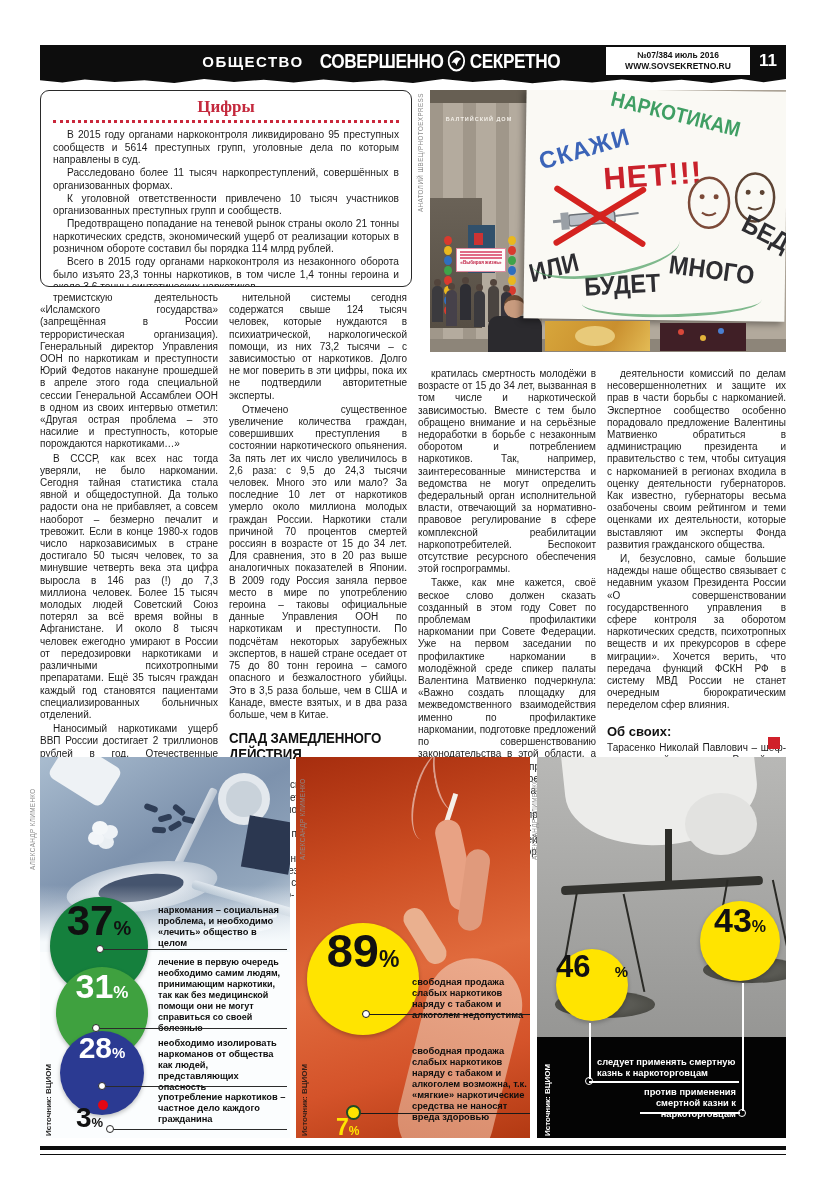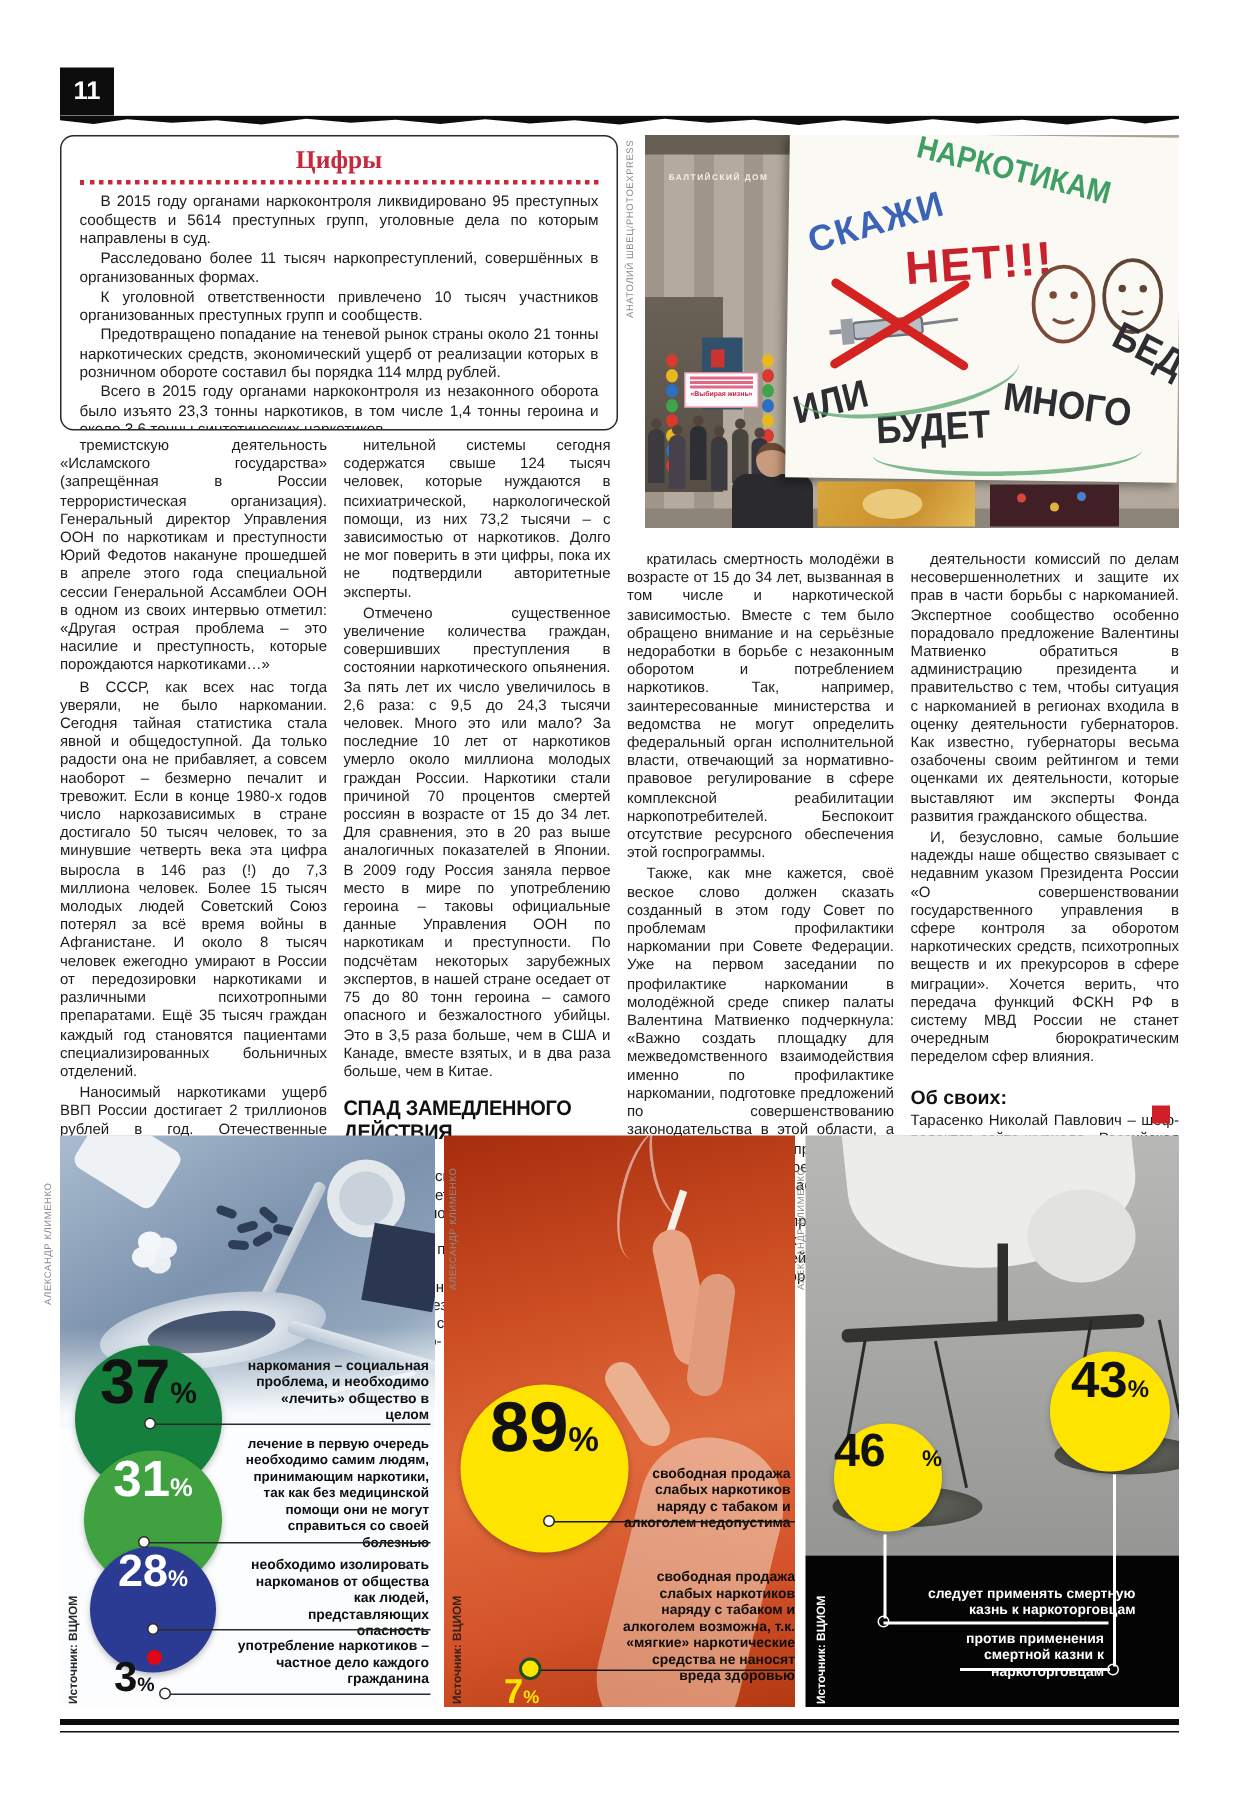--- a/index.html
+++ b/index.html
@@ -62,21 +62,21 @@
 
   
   .panel-photo1{left:40px;top:757px;width:250px;height:195px;background:linear-gradient(150deg,#a9bccf 0%,#7d92ad 45%,#93a7bd 75%,#e6edf3 100%);}
   .panel-white1{position:absolute;left:40px;top:952px;width:250px;height:186px;background:#fbfdfe;}
   .panel-photo2{left:296px;top:757px;width:234px;height:381px;background:linear-gradient(165deg,#a62d0e 0%,#cc4d22 30%,#e06a3c 55%,#d4532a 78%,#b23912 100%);}
   .panel-photo3{left:537px;top:757px;width:249px;height:280px;background:linear-gradient(#b8b8b6,#969694);}
   .panel-black3{position:absolute;left:537px;top:1037px;width:249px;height:101px;background:#040404;}
 
   .pct{position:absolute;border-radius:50%;display:flex;align-items:baseline;justify-content:center;font-weight:bold;color:#111;box-shadow:0 2px 4px rgba(0,0,0,.25);}
   .pct .u{font-weight:bold;}
-  .lbl{position:absolute;font-weight:bold;font-size:9.3px;line-height:11px;color:#0e0e0e;text-align:right;}
+  .lbl{position:absolute;font-weight:bold;font-size:9.3px;line-height:11px;color:#0e0e0e;}
   .cline{position:absolute;height:0;border-top:1.2px solid #2b2b2b;}
   .ring{position:absolute;width:6px;height:6px;border:1.5px solid #2b2b2b;border-radius:50%;background:#fff;}
   .wline{position:absolute;width:1.6px;background:#fff;}
   .wrule{position:absolute;height:1.6px;background:#fff;}
   .wring{position:absolute;width:6px;height:6px;border:1.5px solid #fff;border-radius:50%;background:transparent;}
 
   
   .bottle{position:absolute;left:14px;top:-6px;width:62px;height:44px;background:#eef2f5;border-radius:7px;transform:rotate(32deg);}
   .pillblob{position:absolute;left:52px;top:64px;width:16px;height:14px;border-radius:50%;background:#f4f7f9;box-shadow:10px 4px 0 #eef2f6,-4px 10px 0 #f2f5f8,6px 14px 0 #eaeff3;}
   .capsule{position:absolute;width:14px;height:6px;border-radius:3px;background:#2f3e57;}
@@ -101,20 +101,37 @@
   .fist{position:absolute;left:148px;top:36px;width:72px;height:62px;background:#e2e2e0;border-radius:50%;}
   .post{position:absolute;left:128px;top:72px;width:7px;height:58px;background:#2e2e2a;}
   .beam{position:absolute;left:24px;top:124px;width:202px;height:9px;background:#33332f;border-radius:4px;transform:rotate(-3deg);}
   .string{position:absolute;width:1.6px;background:#2a2a26;}
   .pan{position:absolute;border-radius:50%;background:radial-gradient(#5a5a54 40%,#3f3f3a);}
 </style>
 </head>
 <body>
 
 <div class="masthead">
+  <div class="mh-black">
+    <span class="mh-section">ОБЩЕСТВО</span>
+    <span class="mh-logo">
+      <span>СОВЕРШЕННО</span>
+      <span style="display:inline-flex;">
+        <svg width="22" height="22" viewBox="0 0 22 22">
+            <circle cx="11" cy="11" r="9.5" fill="none" stroke="#fff" stroke-width="2.2"></circle>
+            <path d="M5 13 Q11 4 17 9 Q13 10 11 16 Q10 11 5 13Z" fill="#fff"></path>
+          </svg>
+      </span>
+      <span>СЕКРЕТНО</span>
+    </span>
+  </div>
+  <div class="mh-info">
+    <span>№07/384  июль 2016</span>
+    <span>WWW.SOVSEKRETNO.RU</span>
+  </div>
   <div class="mh-page">11</div>
 </div>
 <div class="torn"></div>
 
 <div class="cifry">
   <h2>Цифры</h2>
   <div class="dots"></div>
   <p>В 2015 году органами наркоконтроля ликвидировано 95 преступных сообществ и 5614 преступных групп, уголовные дела по которым направлены в суд.</p>
   <p>Расследовано более 11 тысяч наркопреступлений, совершённых в организованных формах.</p>
   <p>К уголовной ответственности привлечено 10 тысяч участников организованных преступных групп и сообществ.</p>

